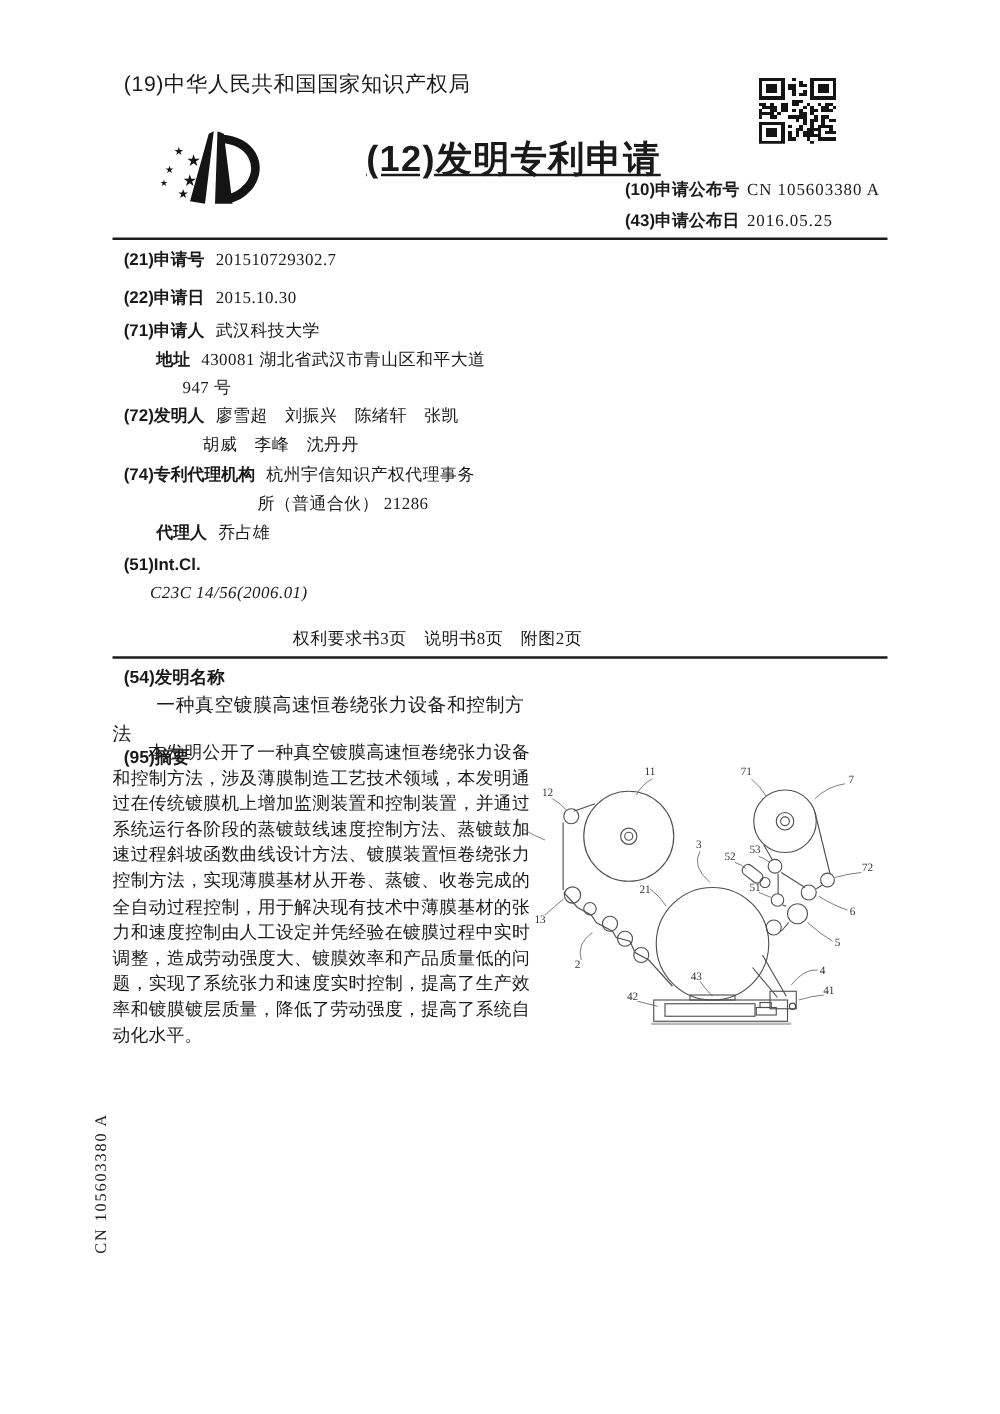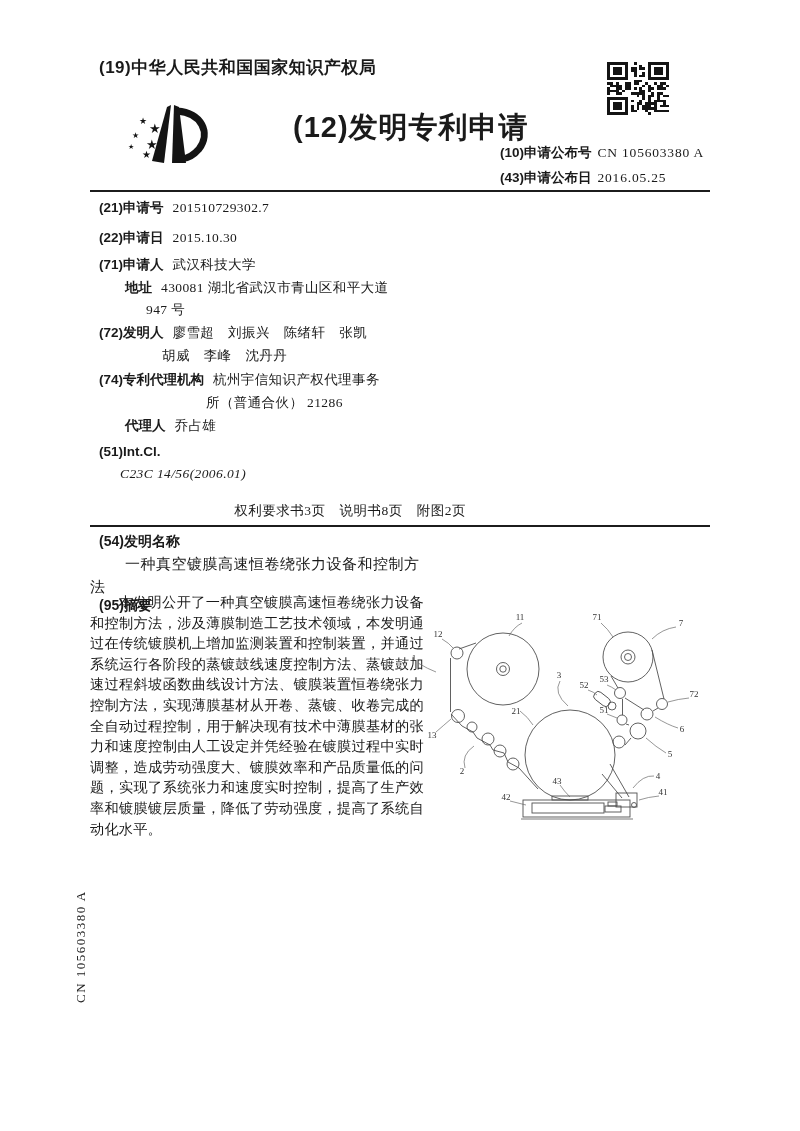--- a/index.html
+++ b/index.html
@@ -3,22 +3,22 @@
 <meta charset="utf-8">
 <style>
   html,body{margin:0;padding:0;}
   body{
     width:800px;height:1131px;position:relative;background:#ffffff;
     font-family:"Liberation Serif","DejaVu Serif",serif;color:#1a1a1a;
     overflow:hidden;
   }
   .sans{font-family:"Liberation Sans","DejaVu Sans",sans-serif;}
   .abs{position:absolute;}
-  .office-line{left:99px;top:56px;font-size:17px;font-weight:700;letter-spacing:.5px;}
-  .doc-type{left:293px;top:108px;font-size:29px;font-weight:600;letter-spacing:1px;}
+  .office-line{left:99px;top:56px;font-size:17px;font-weight:400;letter-spacing:.5px;}
+  .doc-type{left:293px;top:108px;font-size:29px;font-weight:600;letter-spacing:1px;text-decoration:underline;}
   .pub-block{left:500px;top:143px;}
   .pub-row{height:25px;white-space:nowrap;}
   .pub-row .lbl{font-size:13.5px;font-weight:700;}
   .pub-row .val{font-size:13.5px;letter-spacing:.8px;margin-left:6px;}
   .rule{left:90px;width:620px;height:0;border-top:2px solid #1c1c1c;}
   .rule1{top:190px;} .rule2{top:525px;}
   .bib-row{left:99px;white-space:nowrap;font-size:13.5px;}
   .bib-row .lbl{font-weight:700;font-family:"Liberation Sans","DejaVu Sans",sans-serif;}
   .bib-row .val{margin-left:9px;letter-spacing:.4px;}
   .cont{white-space:nowrap;font-size:13.5px;letter-spacing:.4px;}

